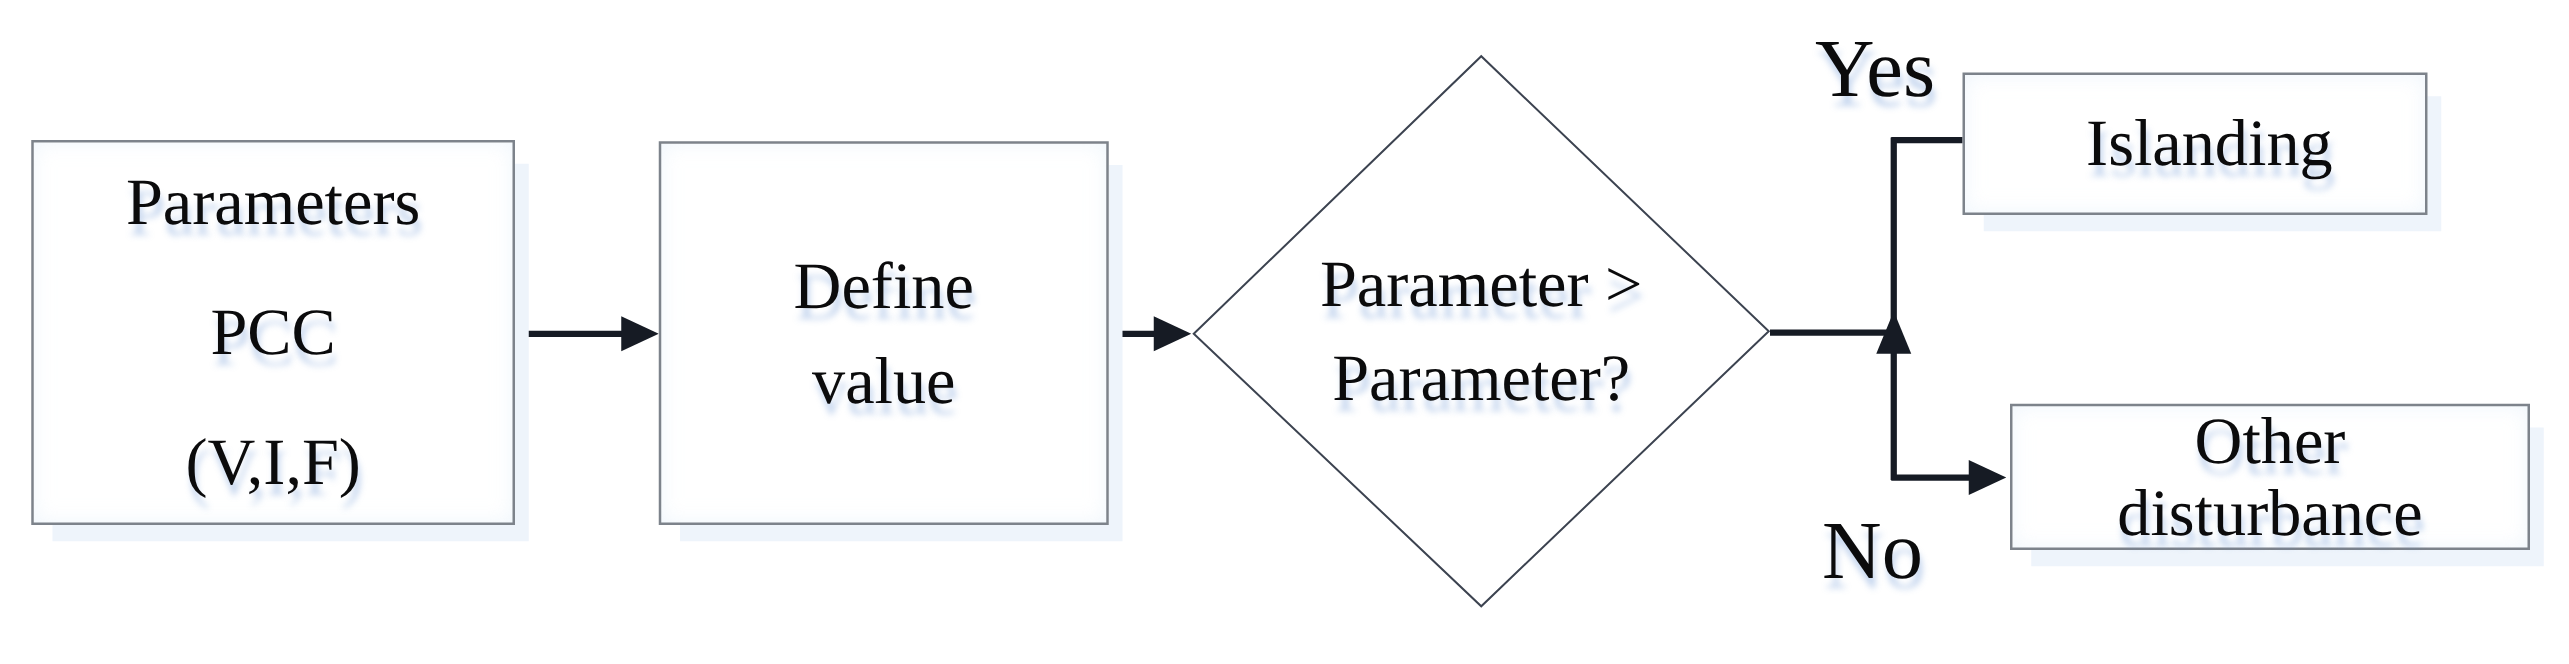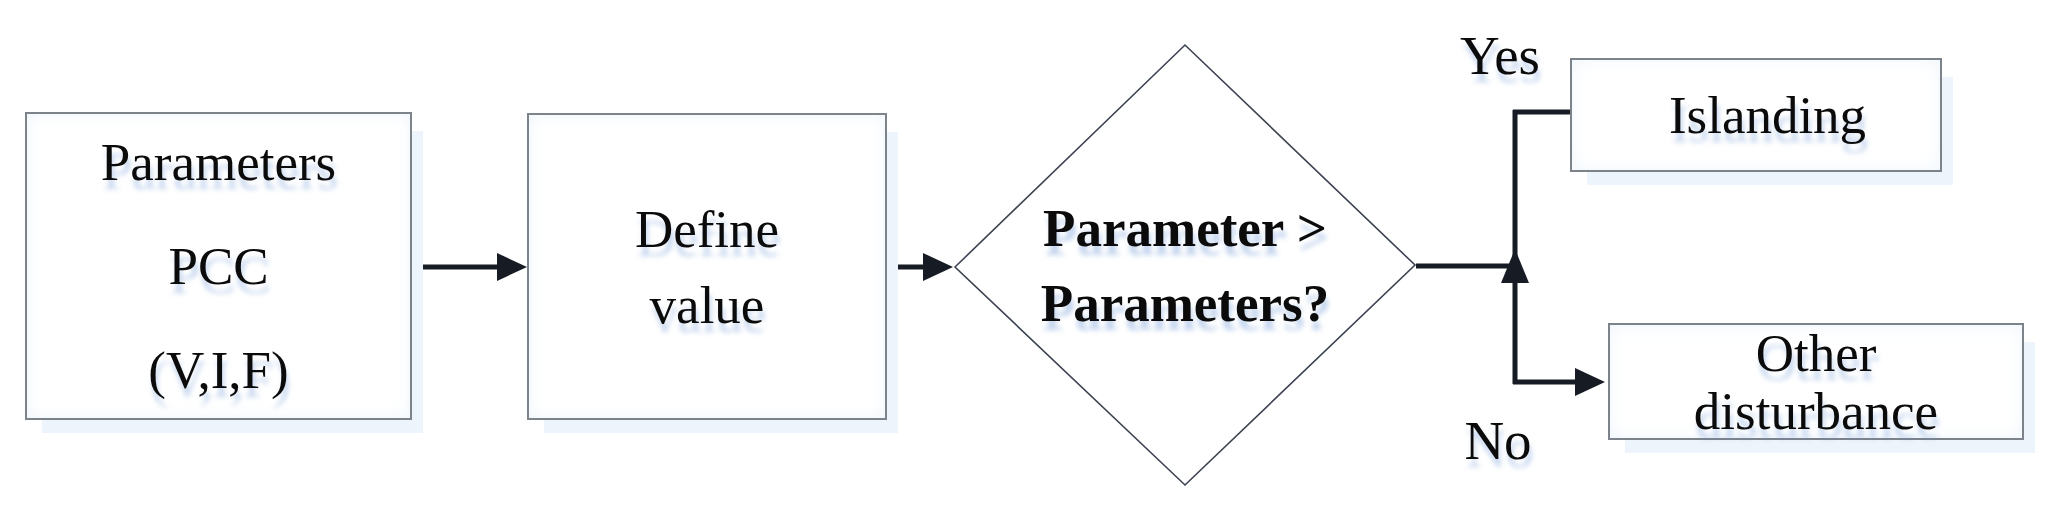--- a/index.html
+++ b/index.html
@@ -45,26 +45,26 @@
   #islanding-box{left:1570px;top:58px;width:372px;height:114px;padding-left:23px;}
   #other-box{left:1608px;top:323px;width:416px;height:117px;}
   #other-box .ln{line-height:58px;}
   #islanding-box .ln{line-height:60px;}
   .dtext{
     position:absolute;
     left:985px;top:191px;width:400px;
     text-align:center;
     z-index:2;
   }
-  .dtext .ln{line-height:75px;font-weight:bold;}
+  .dtext .ln{line-height:75px;}
   .branch-label{
     position:absolute;
     width:140px;
     text-align:center;
-    font-size:55px;
+    font-size:66px;
     line-height:62px;
     z-index:2;
     text-shadow:2px 8px 5px var(--halftone);
   }
   #yes-label{left:1430px;top:25px;}
   #no-label{left:1428px;top:410px;}
 </style>
 </head>
 <body>
 
@@ -107,21 +107,21 @@
     <span class="ln">(V,I,F)</span>
   </div>
 
   <div class="node" id="threshold-box">
     <span class="ln">Define</span>
     <span class="ln">value</span>
   </div>
 
   <div class="dtext">
     <span class="ln">Parameter &gt;</span>
-    <span class="ln">Parameters?</span>
+    <span class="ln">Parameter?</span>
   </div>
 
   <div class="branch-label" id="yes-label">Yes</div>
   <div class="branch-label" id="no-label">No</div>
 
   <div class="node" id="islanding-box">
     <span class="ln">Islanding</span>
   </div>
 
   <div class="node" id="other-box">

